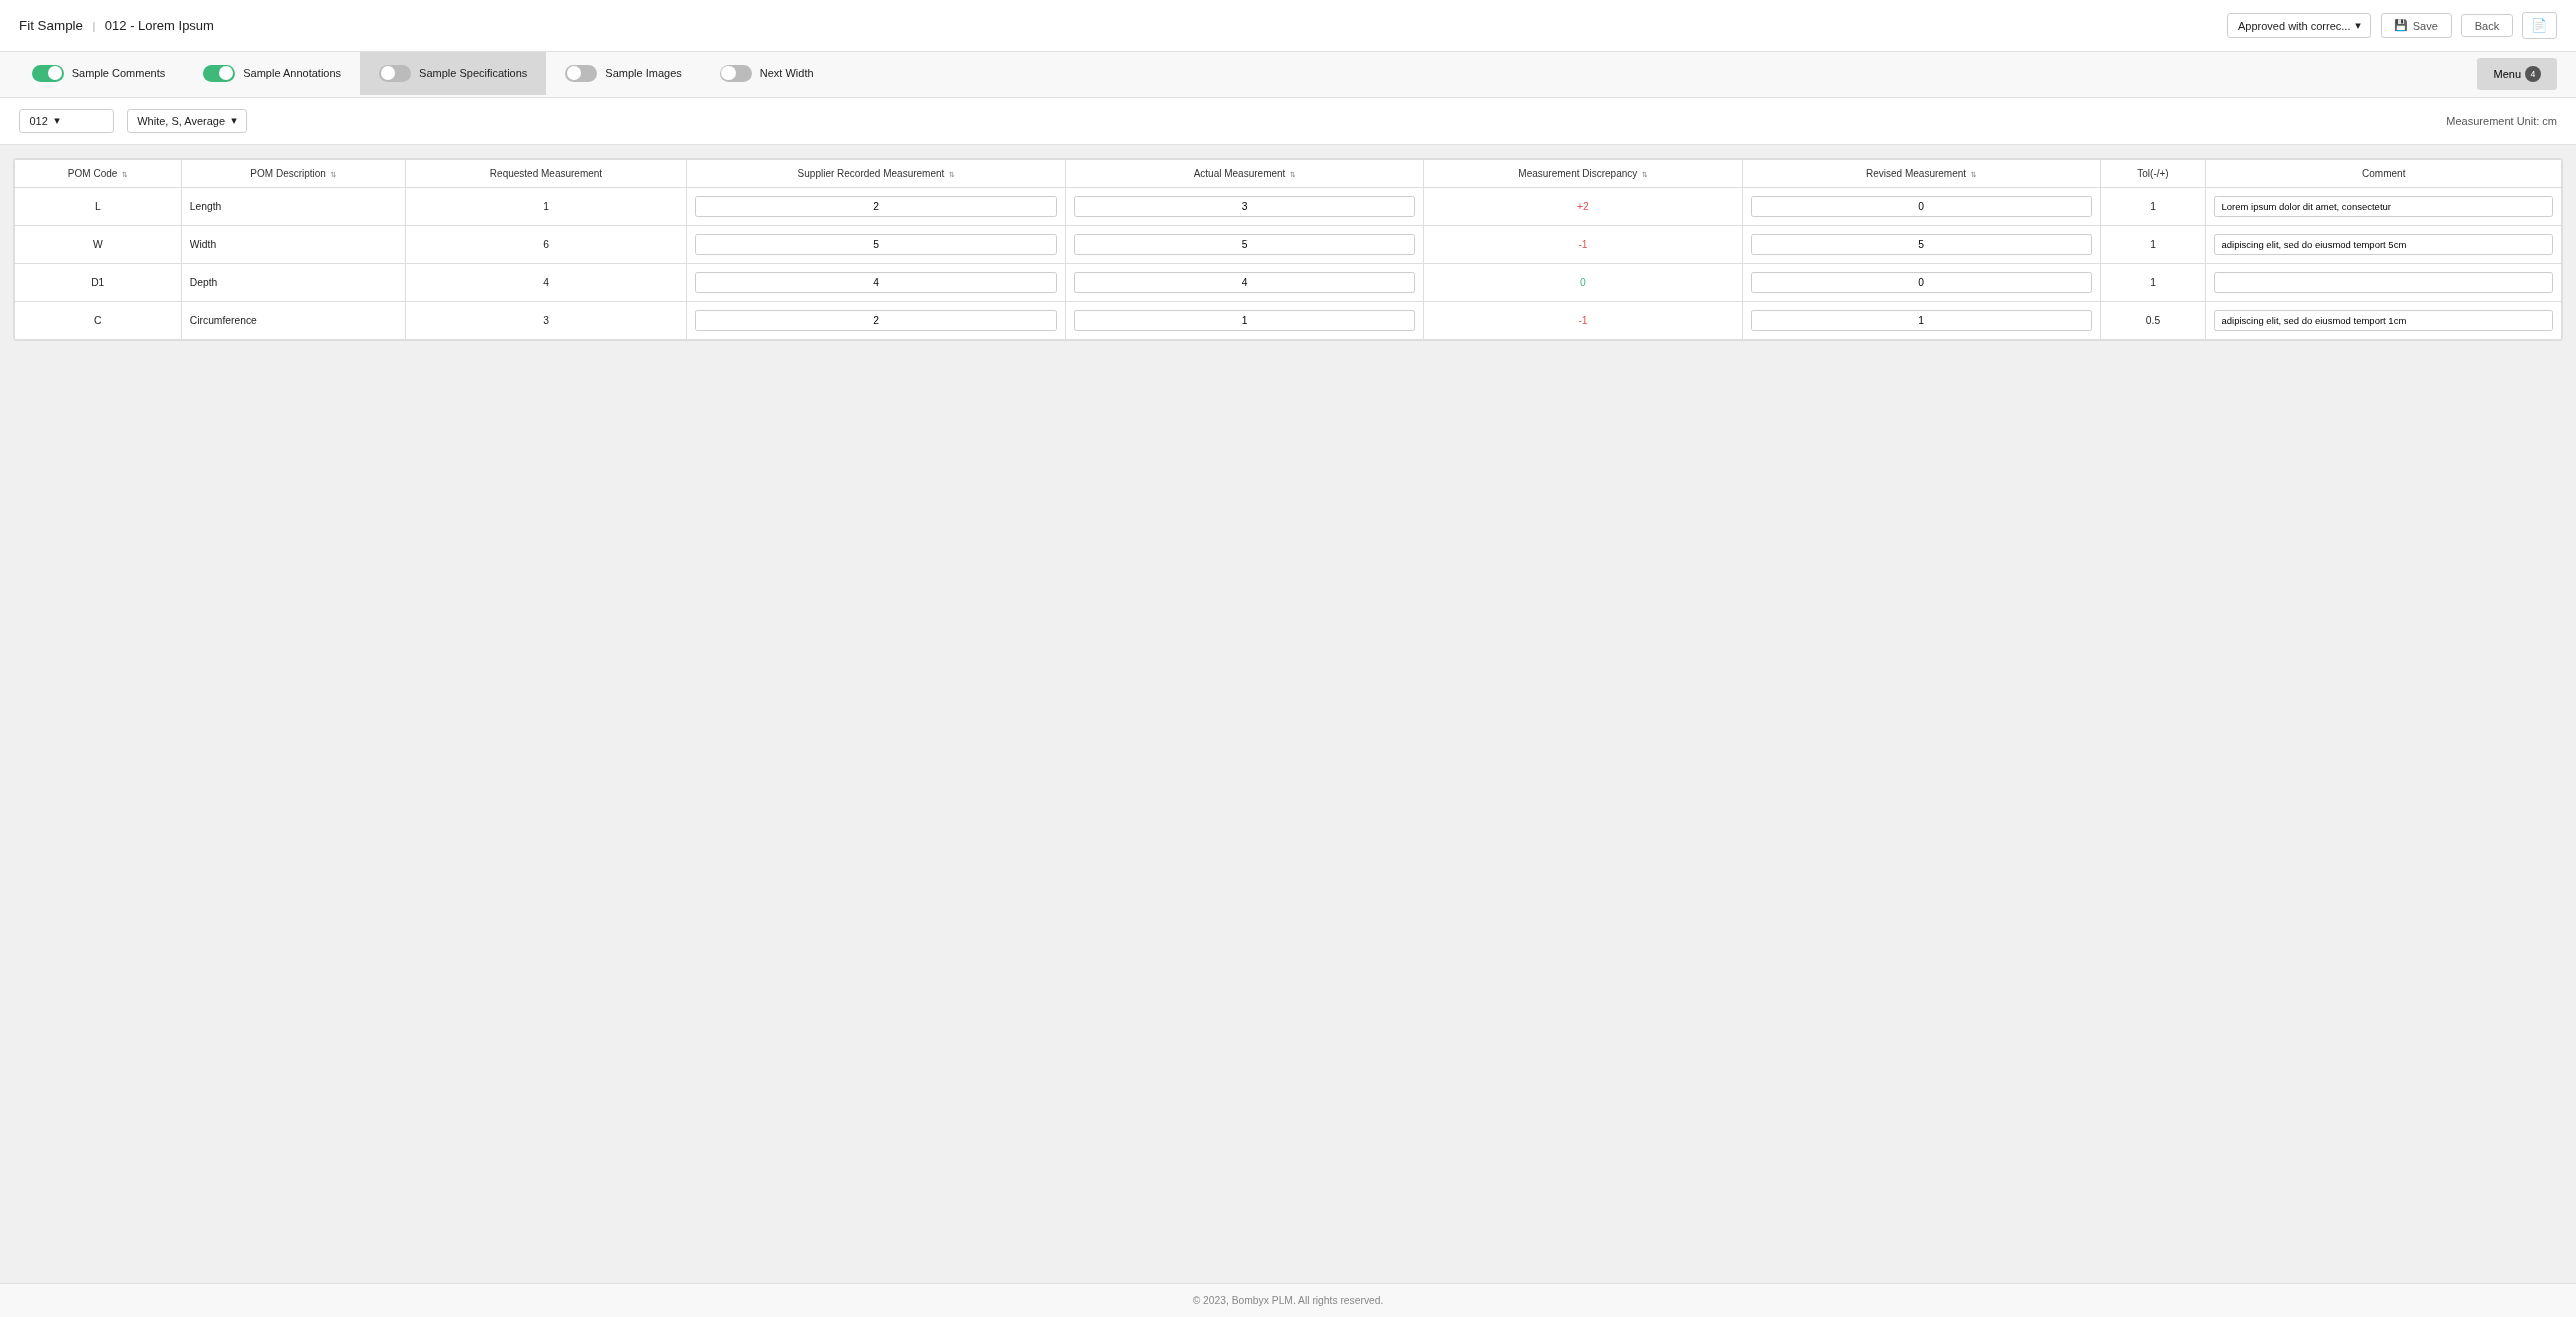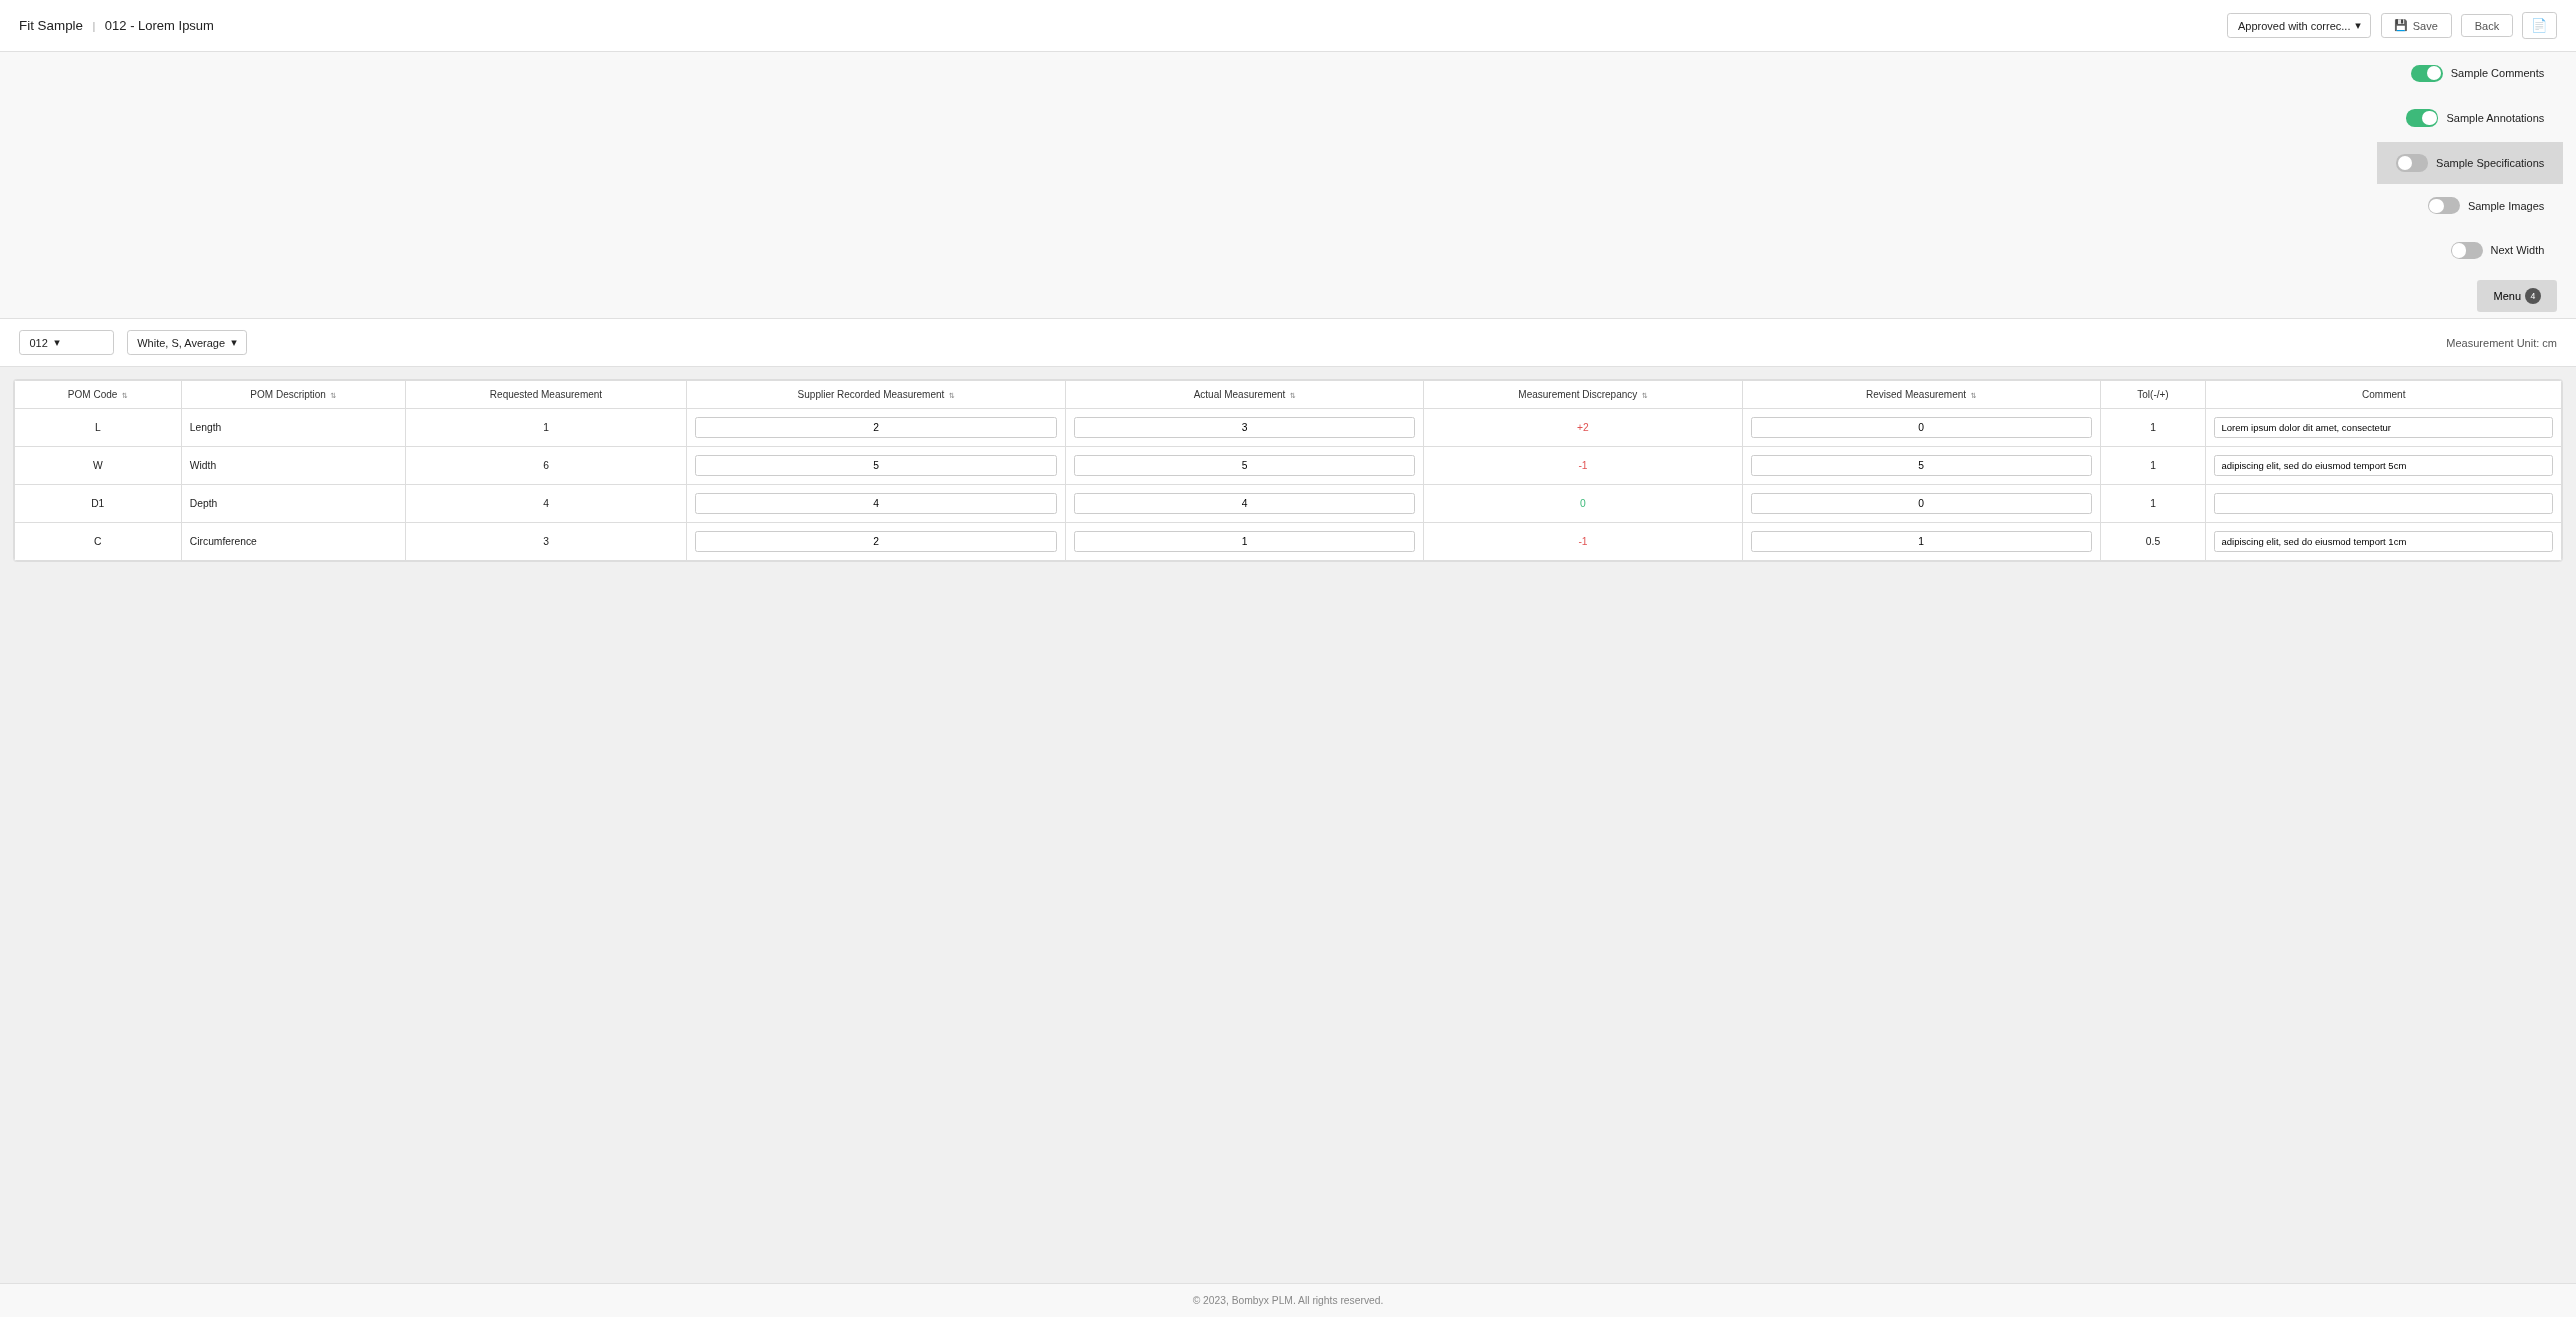--- a/index.html
+++ b/index.html
@@ -29,22 +29,22 @@
       border: 0.8px solid #ccc; border-radius: 3.2px; padding: 4.7px 12.7px;
       background: #fff; cursor: pointer; font-size: 11px; color: #555;
     }
     .btn-pdf {
       border: 0.8px solid #ccc; border-radius: 3.2px; padding: 4.7px 8px;
       background: #fff; cursor: pointer;
     }
 
     
     .tabs-bar {
-      display: flex; align-items: flex-end; background: #f8f8f8;
-      border-bottom: 0.8px solid #e0e0e0; padding: 0 12.7px; flex-direction: column;
+      display: flex; align-items: flex-start; background: #f8f8f8;
+      border-bottom: 0.8px solid #e0e0e0; padding: 0 12.7px;
     }
     .tab {
       display: flex; align-items: center; gap: 8px;
       padding: 12.7px 19px; cursor: pointer; border-bottom: 2.4px solid transparent;
       font-size: 11px; background: #f8f8f8;
     }
     .tab.active { background: #d8d8d8; border-bottom: none; }
     .tab-spacer { flex: 1; }
     .menu-btn {
       display: flex; align-items: center; gap: 4px;

